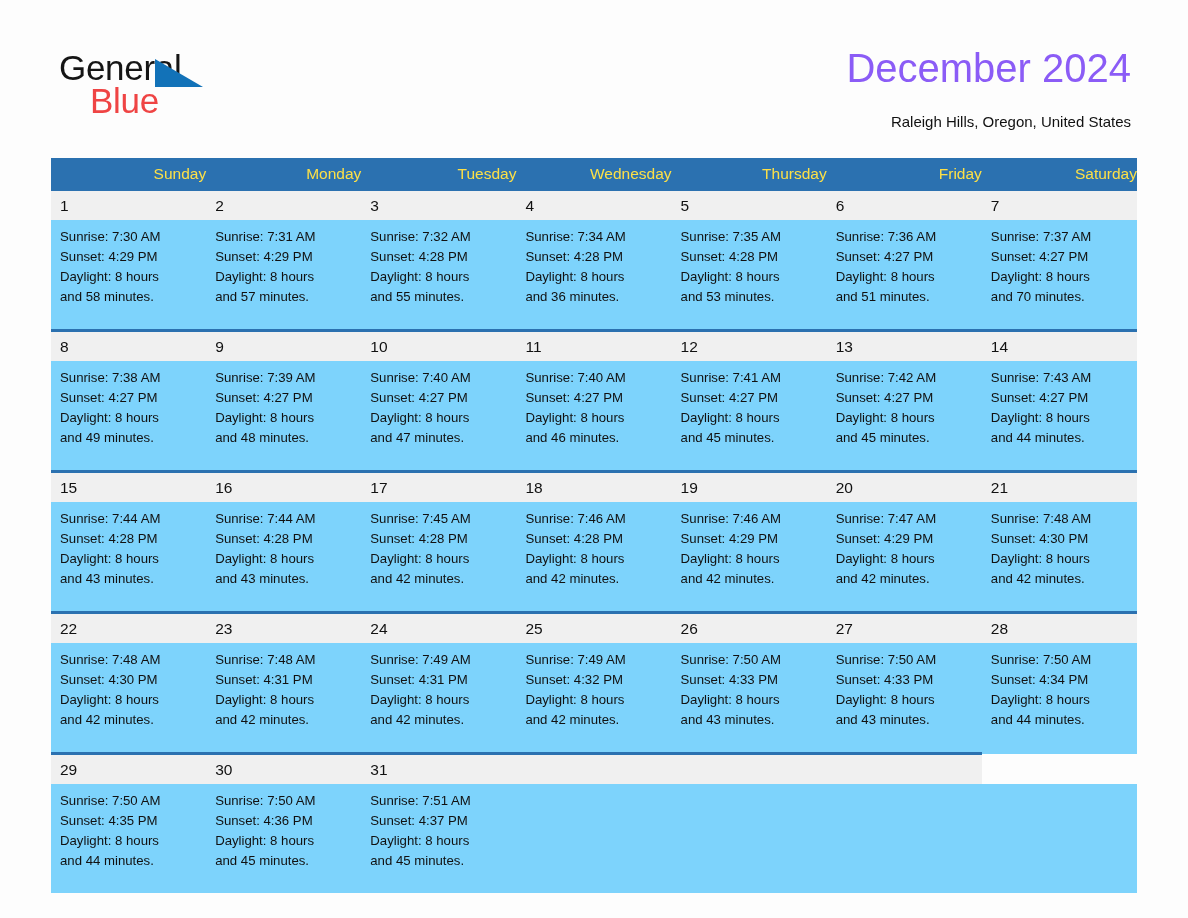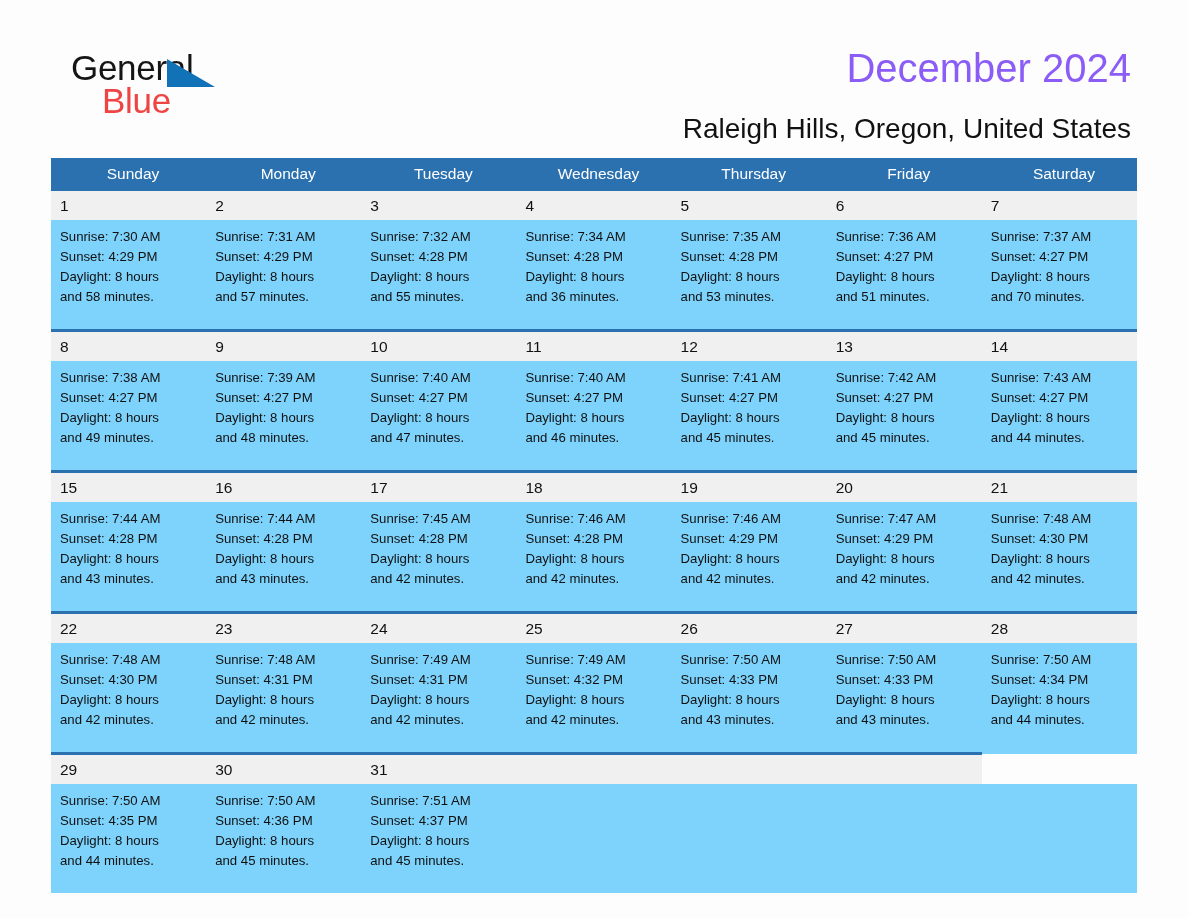--- a/index.html
+++ b/index.html
@@ -18,21 +18,20 @@
   .page {
     position: relative;
     width: 1188px;
     height: 918px;
   }
 
   
   .top {
     position: relative;
     height: 110px;
-    margin-left: 12px;
   }
 
   .logo {
     position: absolute;
     left: 59px;
     top: 50px;
     width: 260px;
     height: 80px;
   }
   .logo-general {
@@ -70,21 +69,21 @@
     top: 46px;
     font-size: 40px;
     color: #8b5cf6;
     line-height: 1.1;
     white-space: nowrap;
   }
   .subtitle {
     position: absolute;
     right: 57px;
     top: 114px;
-    font-size: 28px;
+    font-size: 15px;
     color: #111;
     line-height: 1.1;
     white-space: nowrap;
   }
 
   
   .calendar {
     position: absolute;
     left: 51px;
     top: 158px;
@@ -92,24 +91,24 @@
   }
 
   .cal-table {
     width: 1086px;
     border-collapse: collapse;
     table-layout: fixed;
   }
 
   .cal-table th {
     background: #2b71b0;
-    color: #ffffff;
+    color: #fde047;
     font-weight: normal;
     font-size: 15.5px;
-    text-align: center;
+    text-align: right;
     padding: 7px 0 8px 9px;
     line-height: 1.15;
   }
 
   .daterow td {
     background: #f0f0f0;
     border-top: 3px solid #2b71b0;
     font-size: 15.5px;
     color: #111;
     padding: 6px 0 5px 9px;

